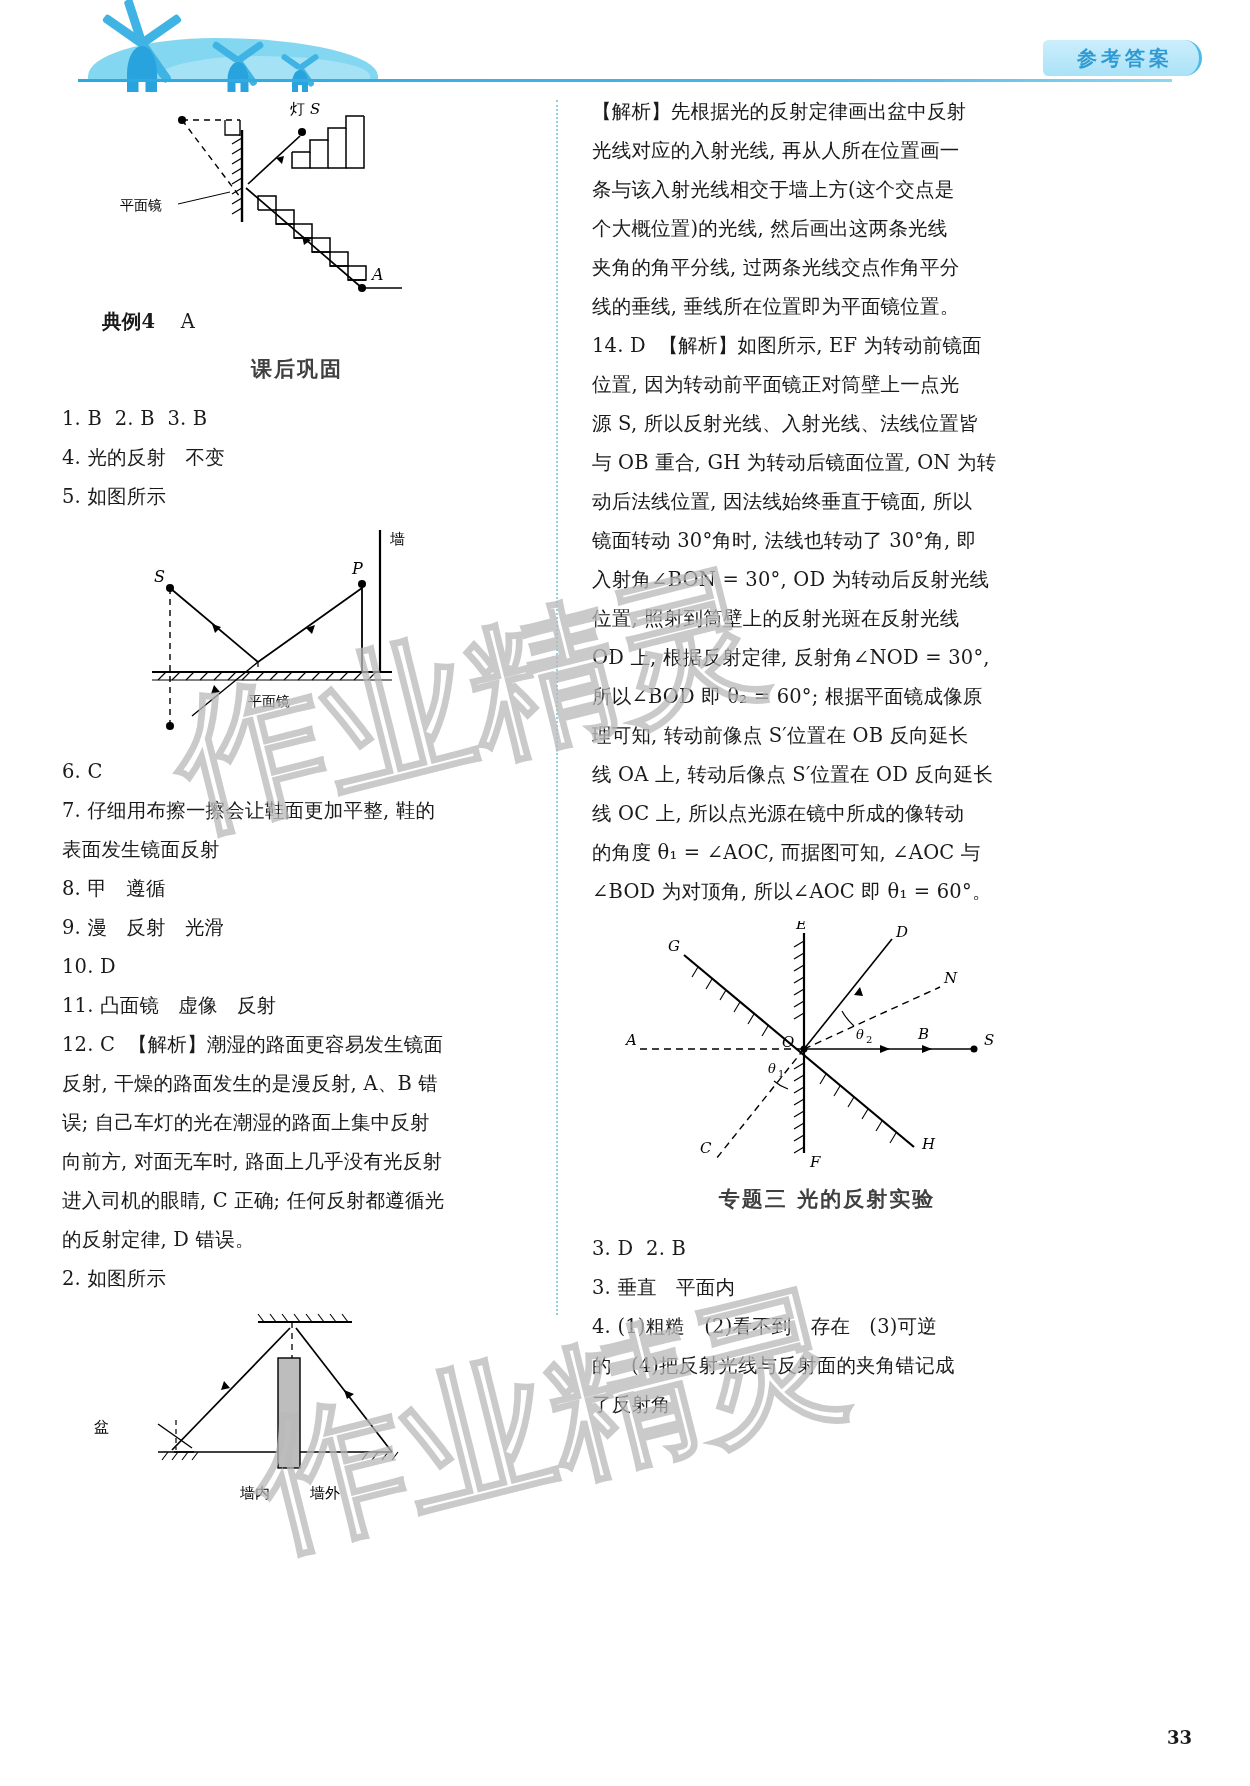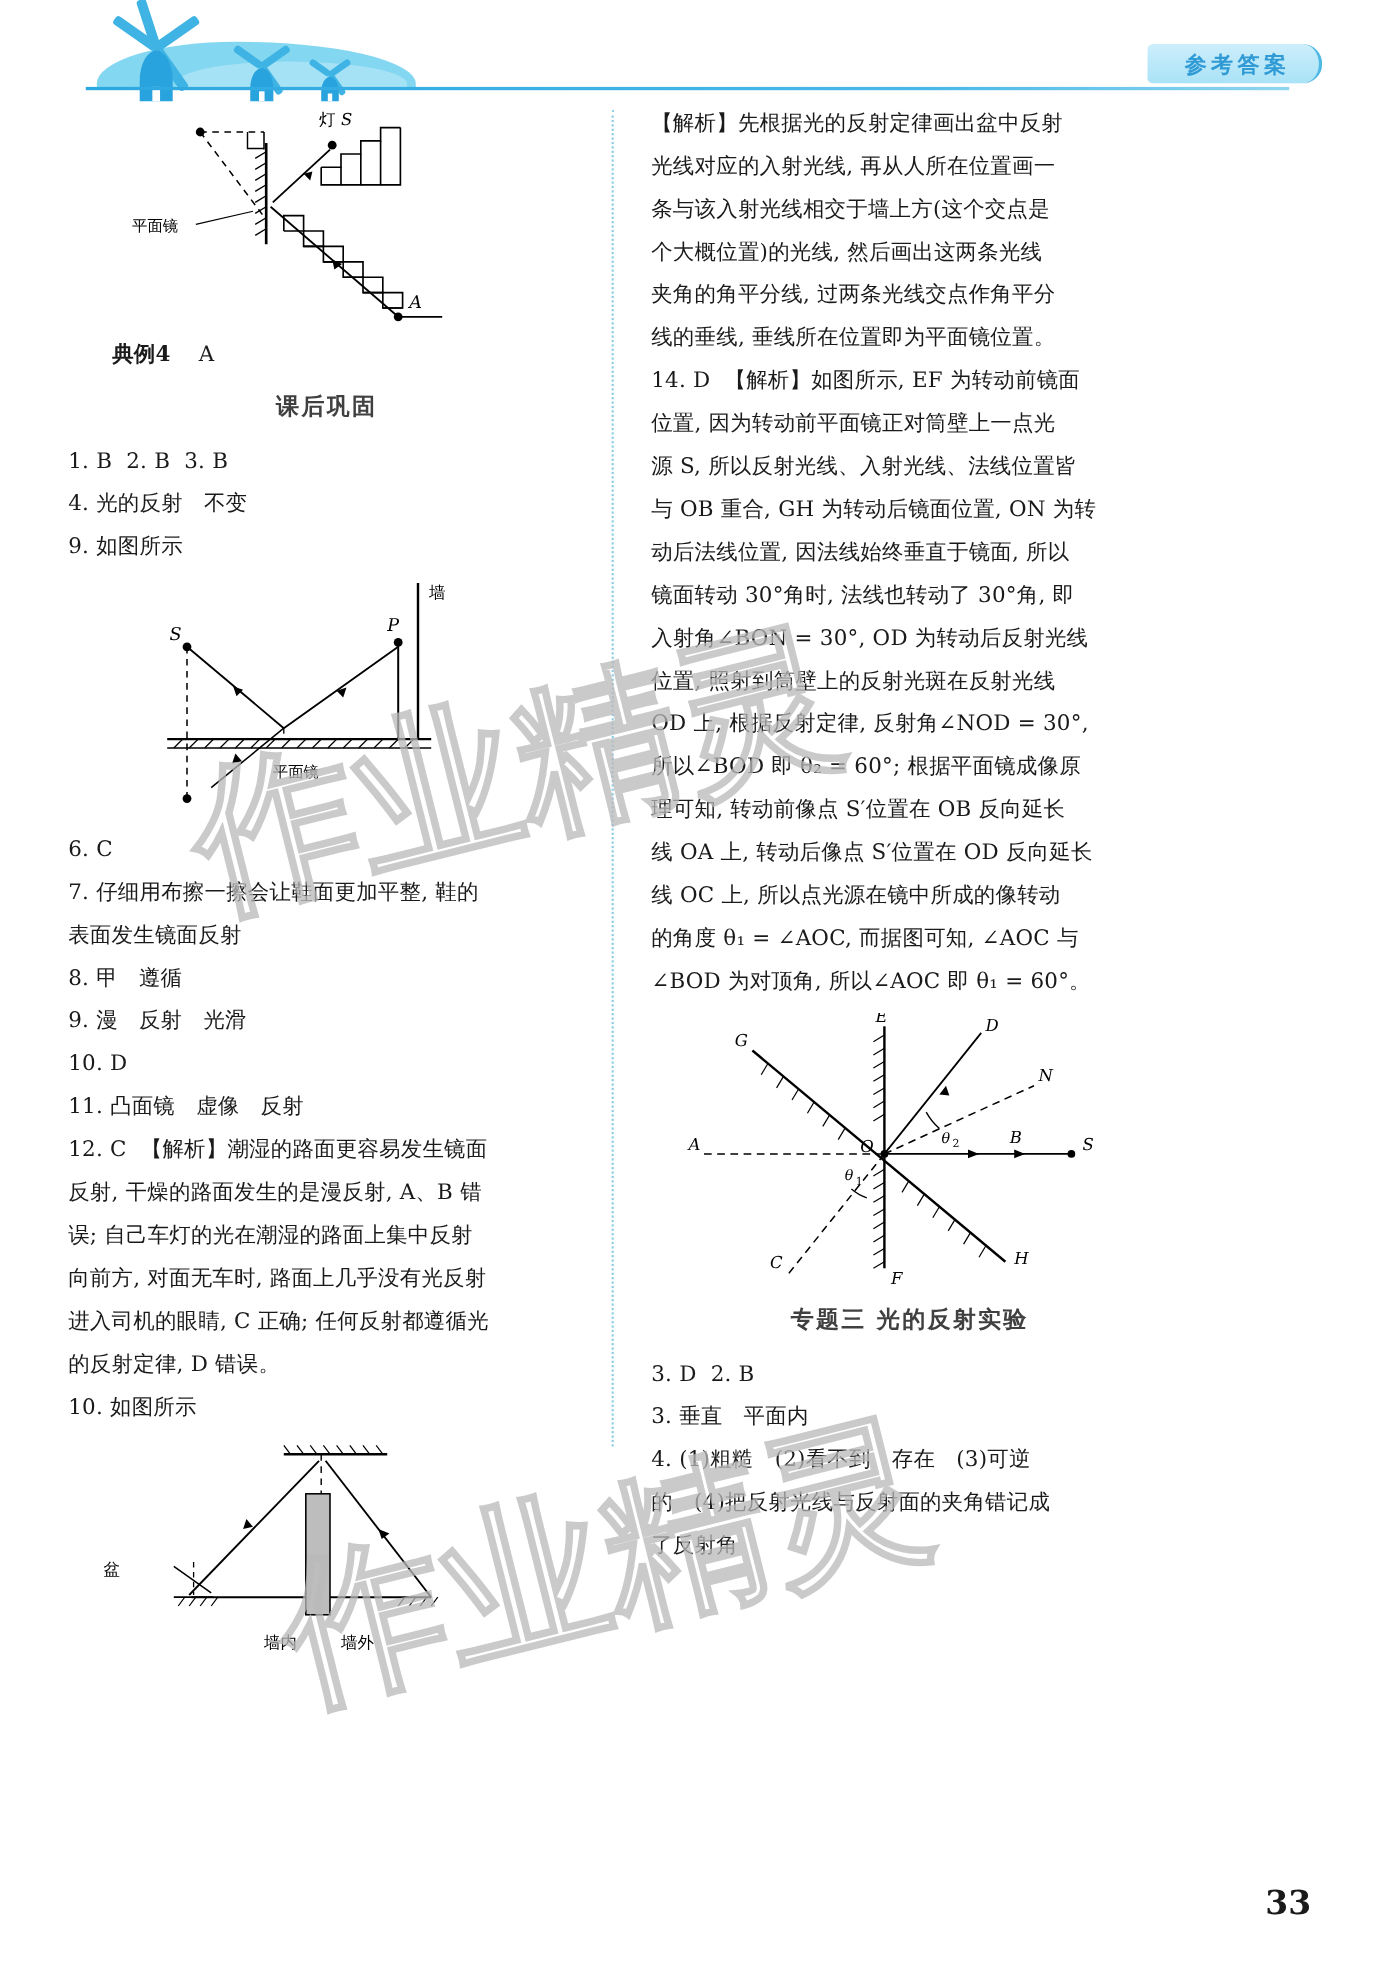--- a/index.html
+++ b/index.html
@@ -152,21 +152,21 @@
   .wm2 {
     left: 250px; top: 1320px;
     font-size: 150px;
     transform: rotate(-14deg);
   }
 
   .page-no {
     position: absolute;
     right: 58px; bottom: 38px;
     font-family: "DejaVu Serif", serif;
-    font-size: 30px;
+    font-size: 18px;
     font-weight: bold;
     color: #1a1a1a;
   }
   svg { display: block; }
 </style>
 </head>
 <body>
 
 <div class="page">
 
@@ -266,21 +266,21 @@
           <line x1="300" y1="196" x2="340" y2="196" stroke="#000" stroke-width="1.5"></line>
         </svg>
       </div>
 
       <div class="line"><span class="num">典例4</span>&nbsp;&nbsp;&nbsp;&nbsp;A</div>
 
       <div class="section-head">课后巩固</div>
 
       <div class="line">1. B  2. B  3. B</div>
       <div class="line">4. 光的反射   不变</div>
-      <div class="line">9. 如图所示</div>
+      <div class="line">5. 如图所示</div>
 
       <div class="fig" style="margin:4px 0 2px 0;">
         <svg width="440" height="230" viewBox="0 0 440 230">
 
           <line x1="318" y1="10" x2="318" y2="152" stroke="#000" stroke-width="2.2"></line>
           <text x="328" y="24" font-family="DejaVu Serif, serif" font-size="15">墙</text>
 
           <circle cx="108" cy="68" r="4" fill="#000"></circle>
           <text x="92" y="62" font-family="DejaVu Serif, serif" font-size="16" font-style="italic">S</text>
 
@@ -330,21 +330,21 @@
       <div class="line">8. 甲   遵循</div>
       <div class="line">9. 漫   反射   光滑</div>
       <div class="line">10. D</div>
       <div class="line">11. 凸面镜   虚像   反射</div>
       <div class="line">12. C  【解析】潮湿的路面更容易发生镜面
 反射, 干燥的路面发生的是漫反射, A、B 错
 误; 自己车灯的光在潮湿的路面上集中反射
 向前方, 对面无车时, 路面上几乎没有光反射
 进入司机的眼睛, C 正确; 任何反射都遵循光
 的反射定律, D 错误。</div>
-      <div class="line">10. 如图所示</div>
+      <div class="line">2. 如图所示</div>
 
       <div class="fig" style="margin-top:4px;">
         <svg width="440" height="230" viewBox="0 0 440 230">
 
           <line x1="196" y1="20" x2="290" y2="20" stroke="#000" stroke-width="2.2"></line>
           <g stroke="#000" stroke-width="1.1">
             <line x1="202" y1="20" x2="196" y2="12"></line>
               <line x1="214" y1="20" x2="208" y2="12"></line>
             <line x1="226" y1="20" x2="220" y2="12"></line>
               <line x1="238" y1="20" x2="232" y2="12"></line>

